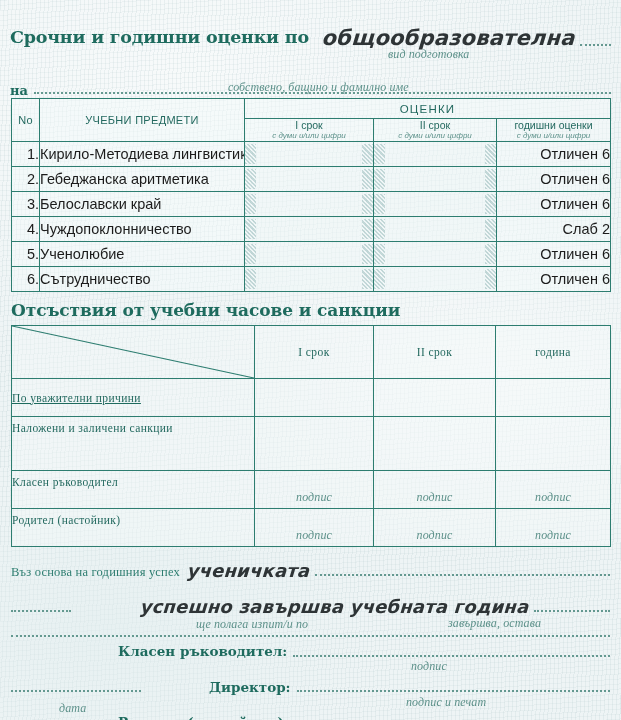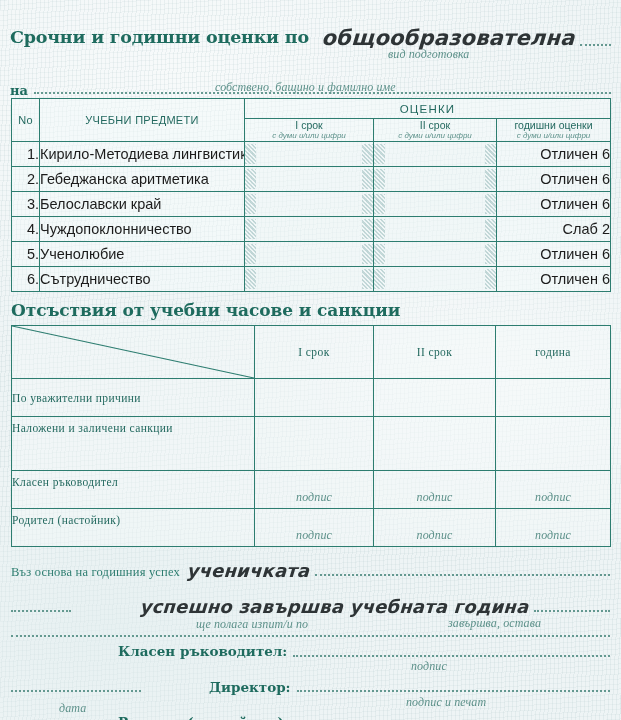--- a/index.html
+++ b/index.html
@@ -81,21 +81,21 @@
   
   .name-row{
     position:absolute;left:10px;top:84px;width:601px;
     display:flex;align-items:flex-end;
   }
   .name-label{
     font-family:"DejaVu Serif", serif;
     font-size:13px;font-weight:600;color:#1e6b5e;
     line-height:1;margin-bottom:1px;
   }
-  .cap-name{position:absolute;left:215px;top:80px;}
+  .cap-name{position:absolute;left:228px;top:80px;}
 
   
   .grades{
     position:absolute;left:11px;top:98px;width:599px;
     border-collapse:collapse;
     table-layout:fixed;
   }
   .grades td,.grades th{
     border:1.6px solid #2d7d70;
     padding:0;
@@ -174,21 +174,21 @@
   .corner svg{position:absolute;inset:0;width:100%;height:100%;}
   .ab-hdr{
     font-family:"Liberation Serif", serif;
     font-size:11.5px;color:#23695f;text-align:center;letter-spacing:.4px;
   }
   .ab-label{
     font-family:"Liberation Serif", serif;
     font-size:11.5px;color:#23695f;
     padding-left:8px;letter-spacing:.4px;white-space:nowrap;
   }
-  .r-reason{height:38px;}
+  .r-reason{height:38px;text-decoration:underline;}
   .r-shaded td{
     background:
       repeating-linear-gradient(45deg, rgba(120,165,165,.3) 0 1.5px, transparent 1.5px 3.2px),
       rgba(226,240,239,.6);
   }
   .r-shaded td.ab-label{background:rgba(244,250,250,.4);}
   .r-sanction{height:54px;vertical-align:top;}
   .r-sanction .ab-label{vertical-align:top;padding-top:5px;}
   .r-sign{height:38px;position:relative;vertical-align:top;}
   .r-sign .ab-label{vertical-align:top;padding-top:5px;}

